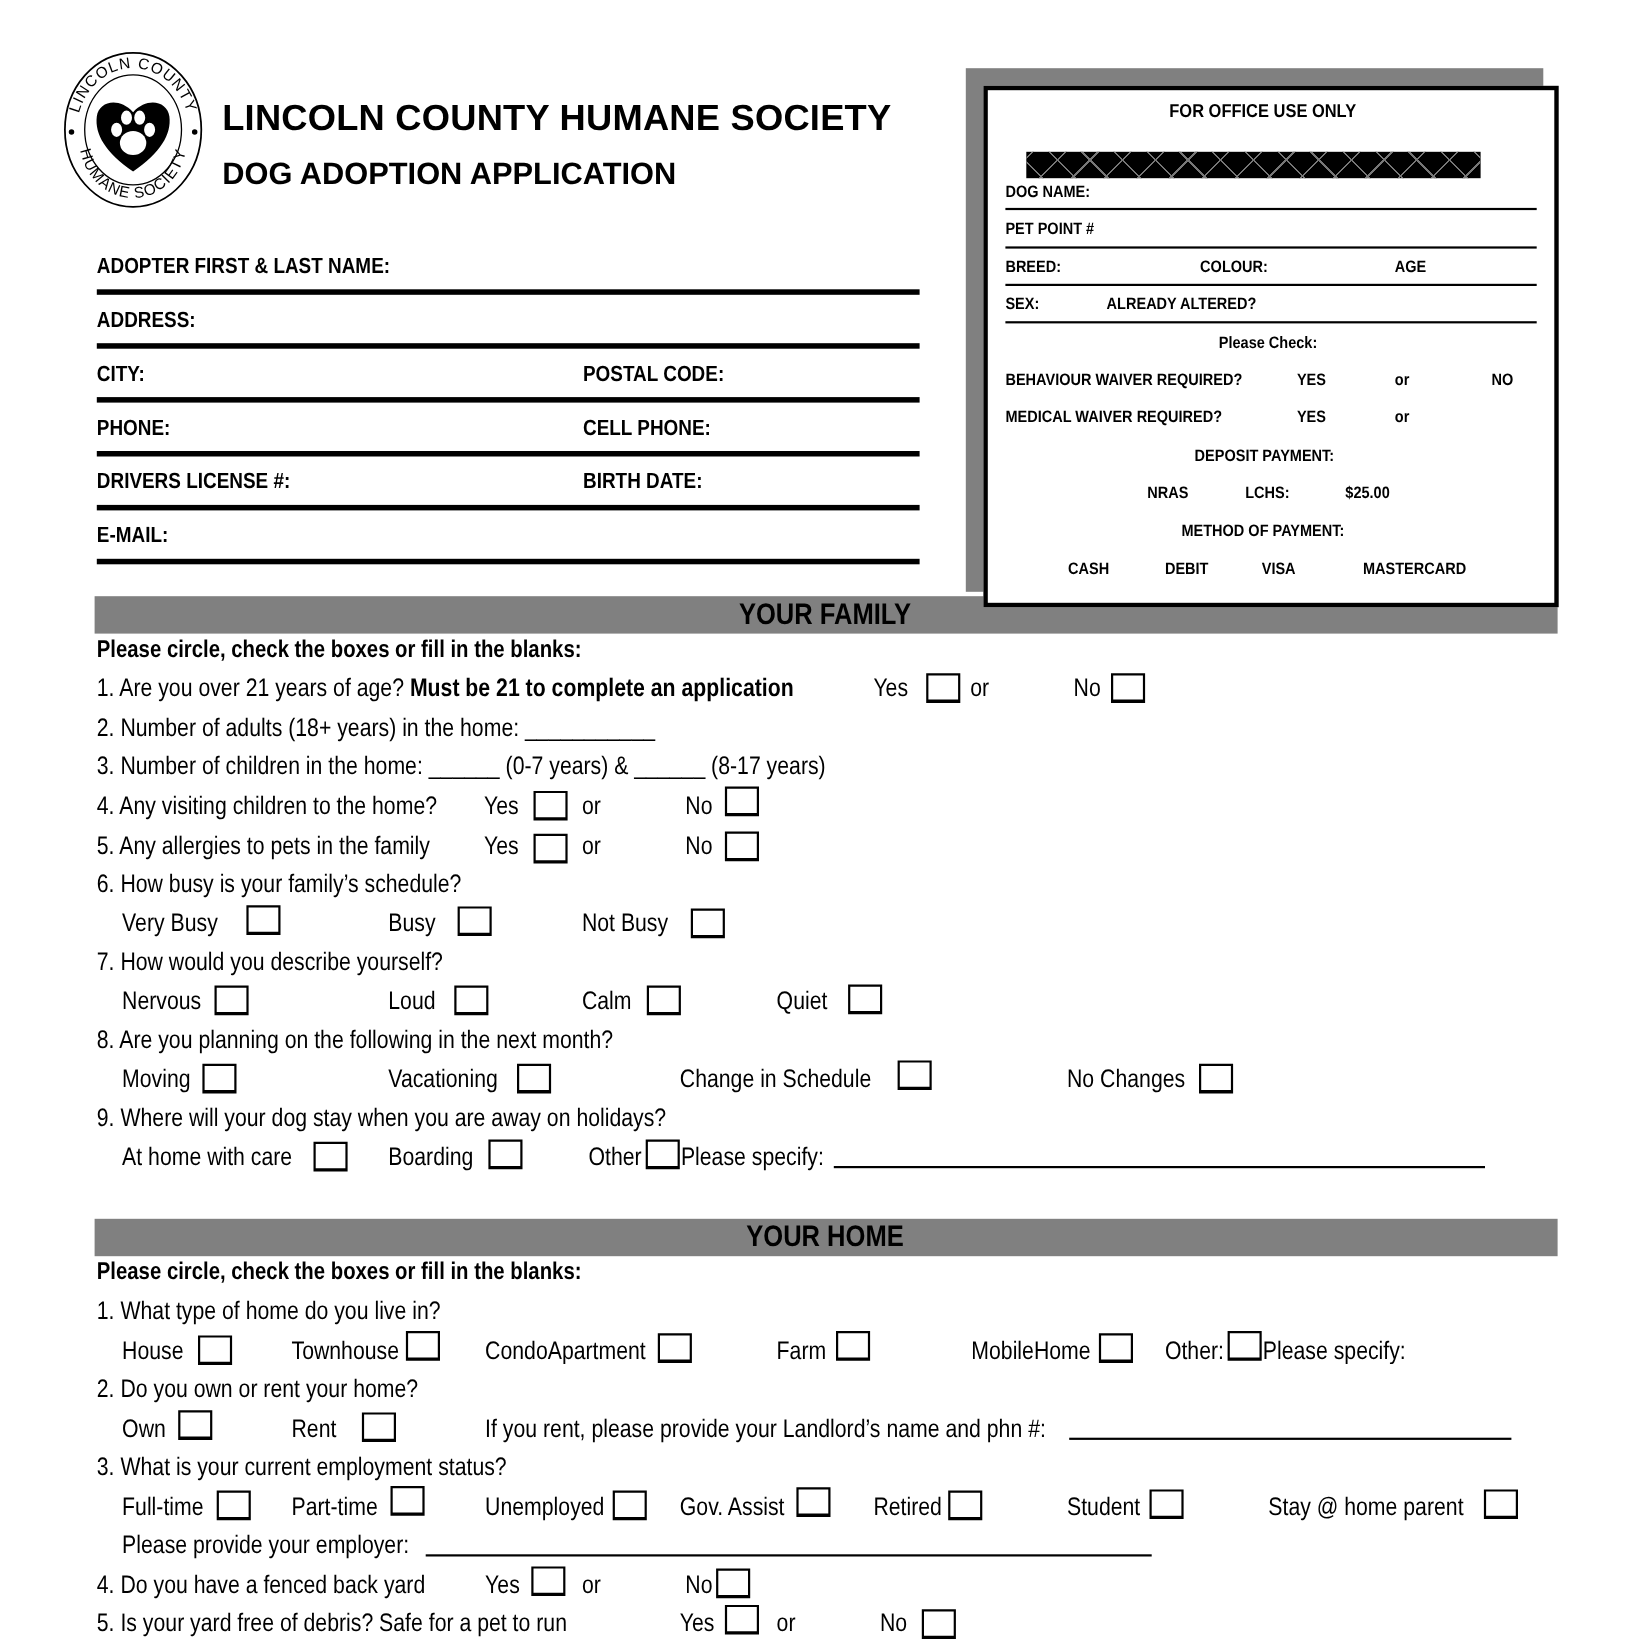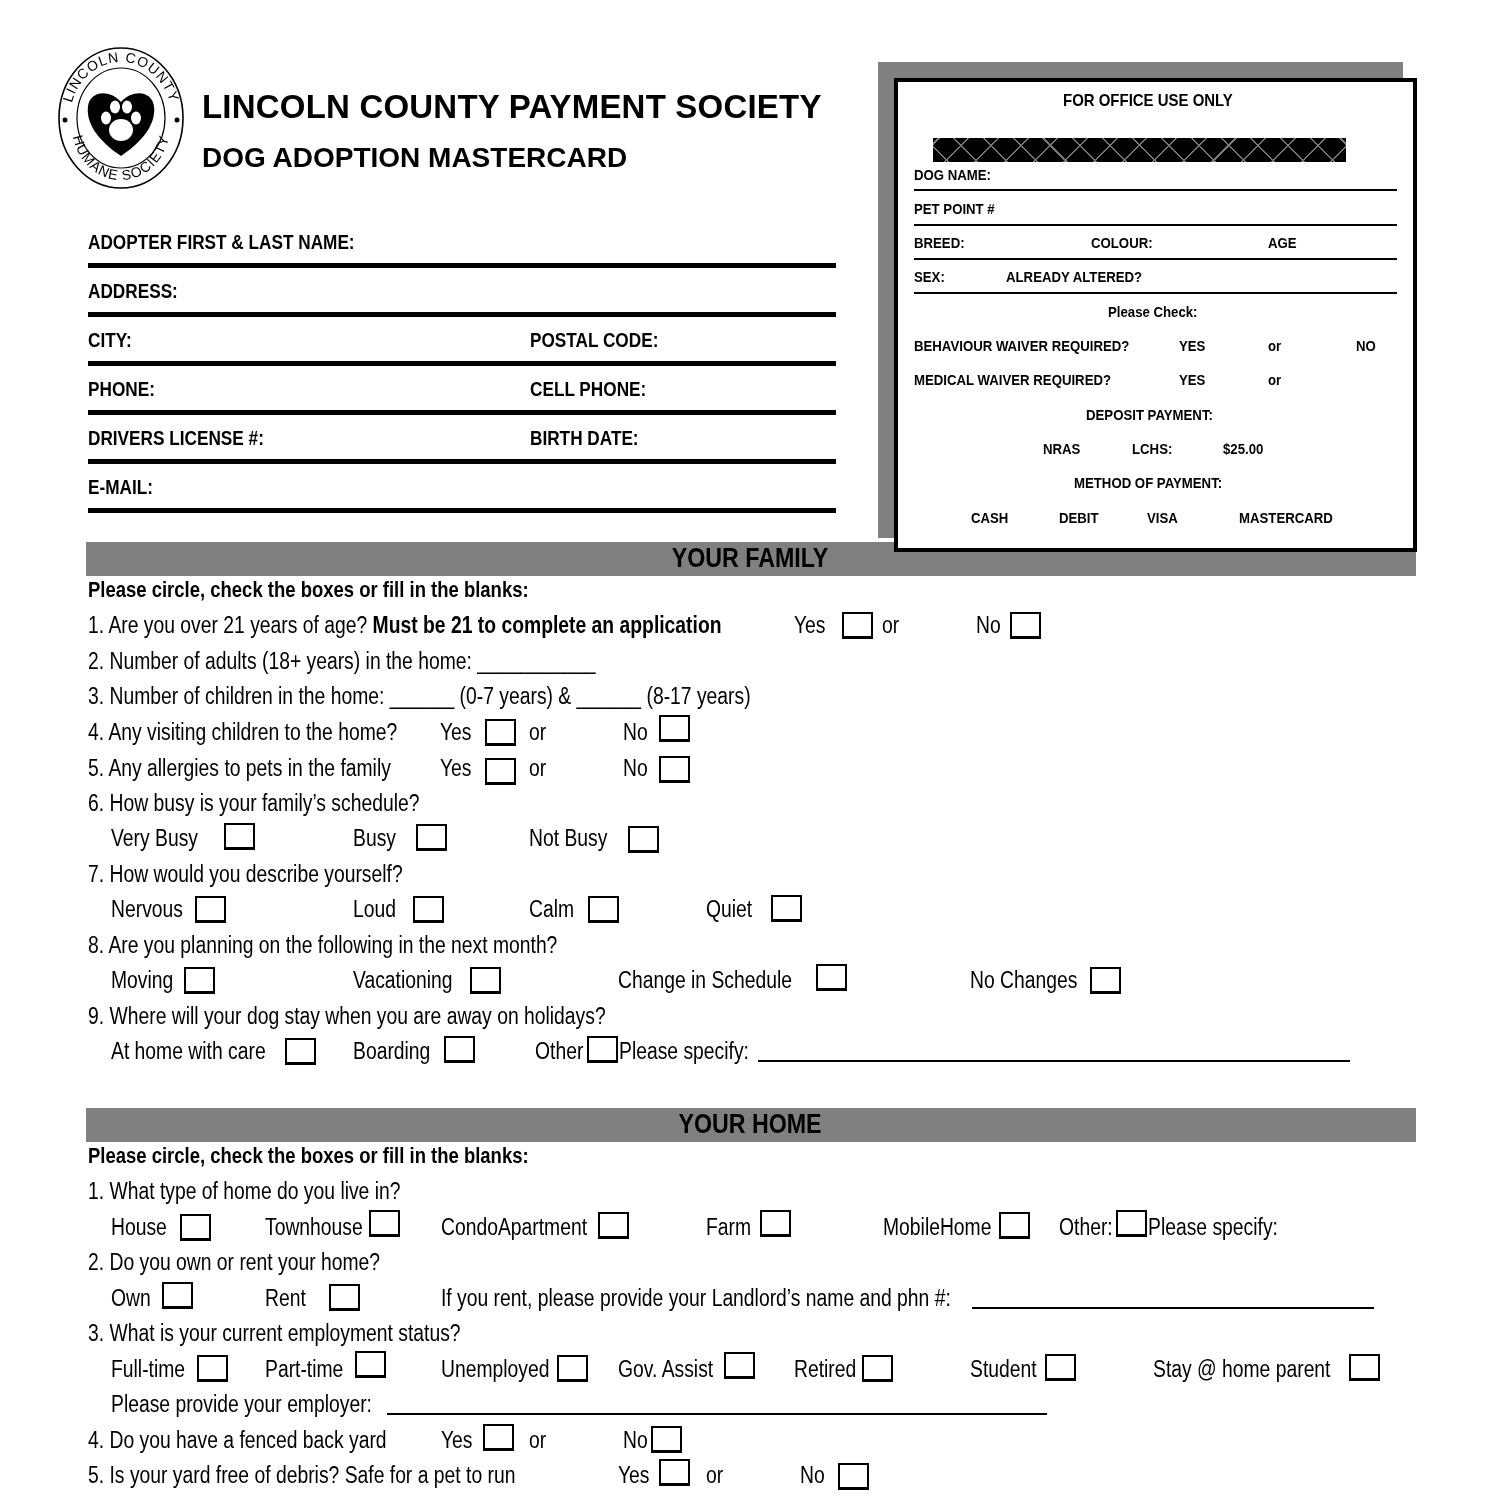--- a/index.html
+++ b/index.html
@@ -51,22 +51,22 @@
   <path d="M65 112 C 40 95, 30 78, 32 62 C 34 48, 52 44, 65 58 C 78 44, 96 48, 98 62 C 100 78, 90 95, 65 112 Z" fill="#000"></path>
   <ellipse cx="65" cy="86" rx="12" ry="11" fill="#fff"></ellipse>
   <ellipse cx="50" cy="74" rx="5" ry="6.5" fill="#fff"></ellipse>
   <ellipse cx="59" cy="63" rx="5" ry="6.5" fill="#fff"></ellipse>
   <ellipse cx="71" cy="63" rx="5" ry="6.5" fill="#fff"></ellipse>
   <ellipse cx="80" cy="74" rx="5" ry="6.5" fill="#fff"></ellipse>
   <circle cx="9" cy="76" r="2.5" fill="#000"></circle>
   <circle cx="121" cy="76" r="2.5" fill="#000"></circle>
 </svg>
 
-<div class="abs title1">LINCOLN COUNTY PAYMENT SOCIETY</div>
-<div class="abs title2">DOG ADOPTION MASTERCARD</div>
+<div class="abs title1">LINCOLN COUNTY HUMANE SOCIETY</div>
+<div class="abs title2">DOG ADOPTION APPLICATION</div>
 
 <div class="abs field-label" style="left:88px;top:231px">ADOPTER FIRST &amp; LAST NAME:</div>
 <div class="abs field-rule" style="top:263px"></div>
 <div class="abs field-label" style="left:88px;top:280px">ADDRESS:</div>
 <div class="abs field-rule" style="top:312px"></div>
 <div class="abs field-label" style="left:88px;top:329px">CITY:</div>
 <div class="abs field-label" style="left:530px;top:329px">POSTAL CODE:</div>
 <div class="abs field-rule" style="top:361px"></div>
 <div class="abs field-label" style="left:88px;top:378px">PHONE:</div>
 <div class="abs field-label" style="left:530px;top:378px">CELL PHONE:</div>

